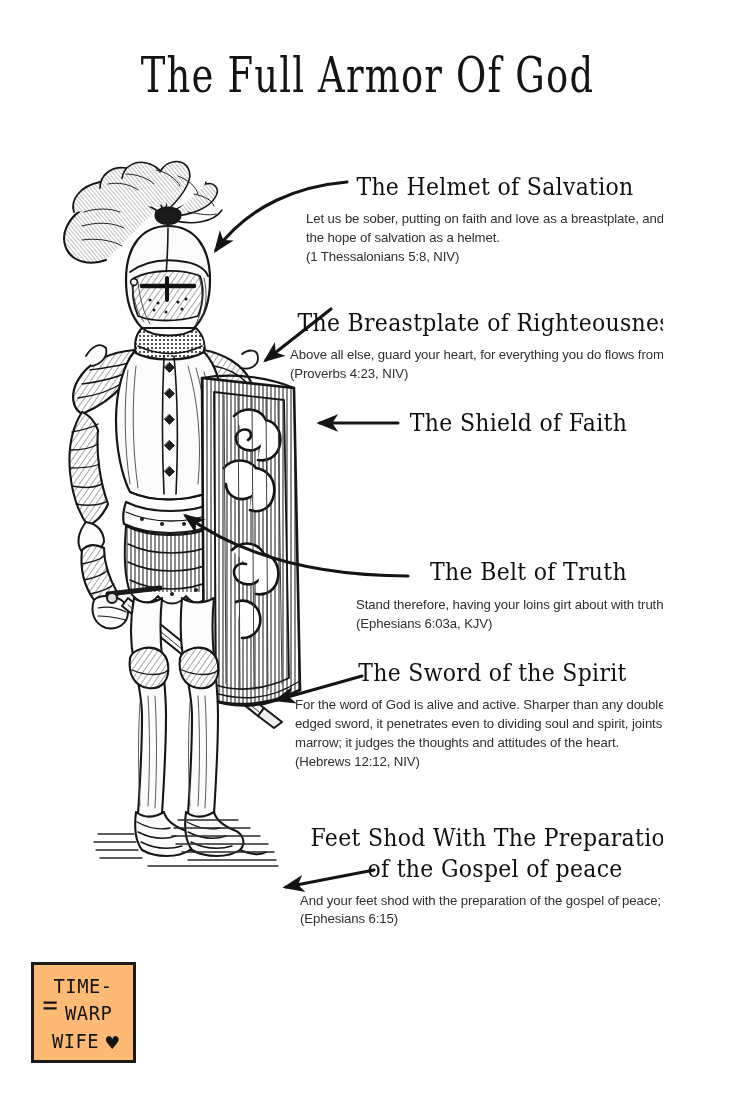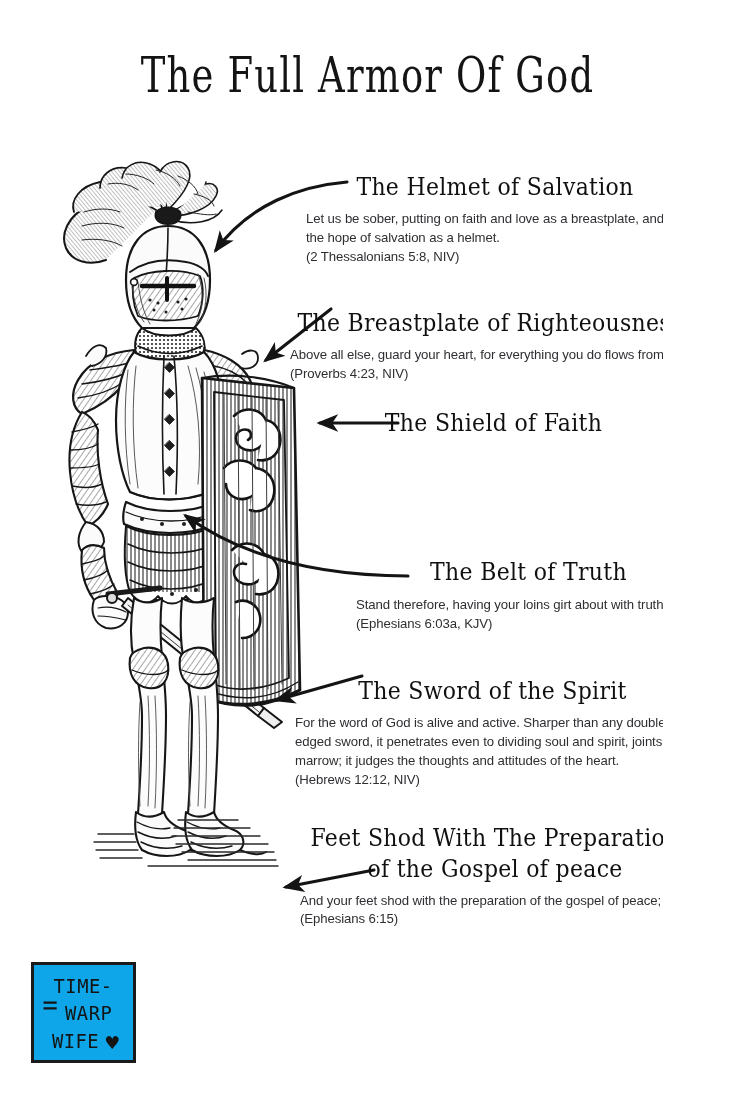--- a/index.html
+++ b/index.html
@@ -80,41 +80,41 @@
     letter-spacing: -0.1px;
   }
 
   .sec-helmet       { left: 300px; top: 172px;  width: 390px; }
   .sec-helmet .section-heading      { text-align: center; margin-bottom: 13px; }
   .sec-helmet .section-verse        { padding: 0 6px; }
 
   .sec-breastplate  { left: 290px; top: 308px;  width: 400px; }
   .sec-breastplate .section-heading { text-align: center; margin-bottom: 13px; }
 
-  .sec-shield       { left: 311px; top: 408px;  width: 365px; }
+  .sec-shield       { left: 336px; top: 408px;  width: 365px; }
   .sec-shield .section-heading      { text-align: center; margin-bottom: 14px; }
 
   .sec-belt         { left: 356px; top: 557px;  width: 345px; }
   .sec-belt .section-heading        { text-align: center; margin-bottom: 14px; }
 
-  .sec-sword        { left: 295px; top: 676px;  width: 395px; }
+  .sec-sword        { left: 295px; top: 658px;  width: 395px; }
   .sec-sword .section-heading       { text-align: center; margin-bottom: 13px; }
 
   .sec-feet         { left: 300px; top: 822px;  width: 390px; }
   .sec-feet .section-heading        { text-align: center; margin-bottom: 15px; line-height: 1.24; }
 
   
   #logo {
     position: absolute;
     left: 31px;
     top: 962px;
     width: 105px;
     height: 101px;
     border: 3px solid #1a1a1a;
-    background: #0ea5e9;
+    background: #fdba74;
   }
   #logo svg { display: block; width: 100%; height: 100%; }
 </style>
 </head>
 <body>
 
 <div id="poster">
 
   <div id="title">The Full Armor Of God</div>
 
@@ -453,21 +453,21 @@
         <path d="M374 870 L286 887" marker-end="url(#ah)"></path>
       </g>
     </svg>
   </div>
 
   <div class="section sec-helmet">
     <div class="section-heading">The Helmet of Salvation</div>
     <div class="section-verse">
       <span>Let us be sober, putting on faith and love as a breastplate, and the hope of salvation as a helmet.</span>
       <br>
-      <span>(2 Thessalonians 5:8, NIV)</span>
+      <span>(1 Thessalonians 5:8, NIV)</span>
     </div>
   </div>
 
   <div class="section sec-breastplate">
     <div class="section-heading">The Breastplate of Righteousness</div>
     <div class="section-verse">Above all else, guard your heart, for everything you do flows from it. (Proverbs 4:23, NIV)</div>
   </div>
 
   <div class="section sec-shield">
     <div class="section-heading">The Shield of Faith</div>

